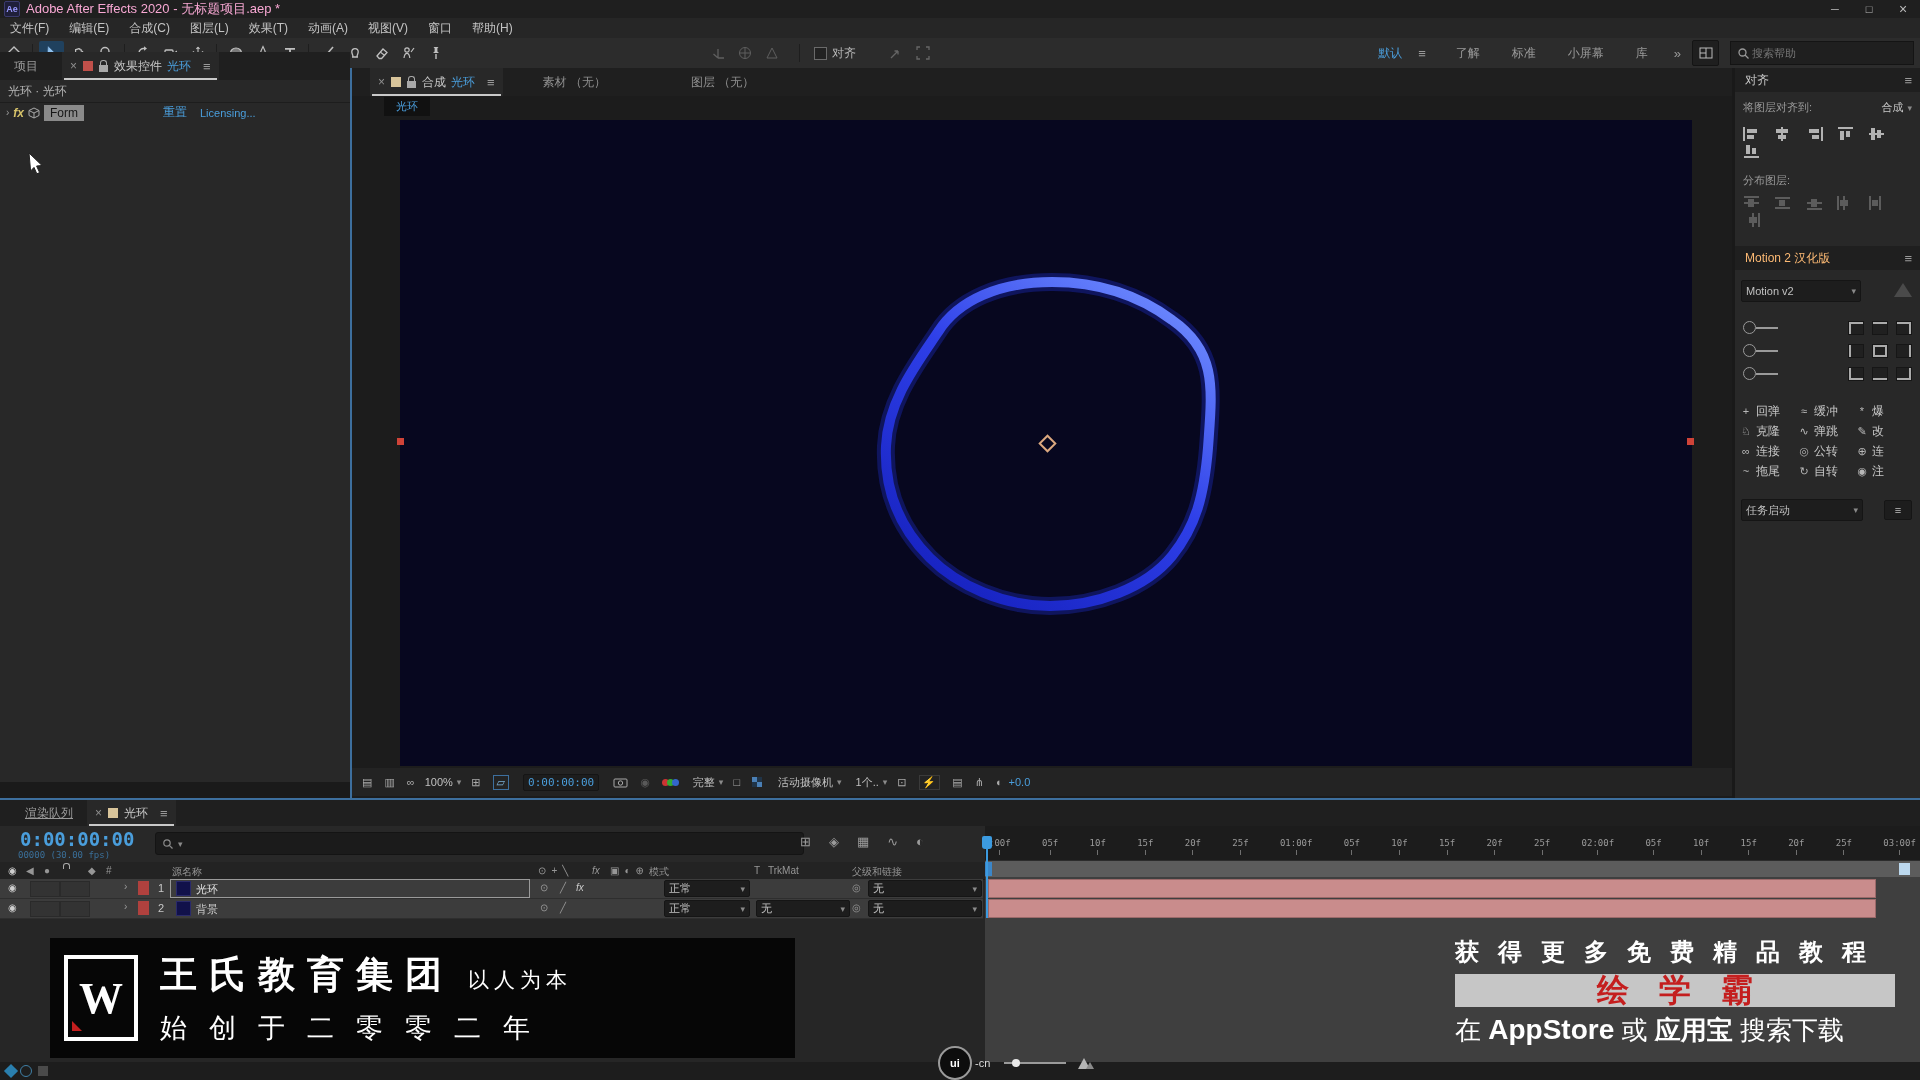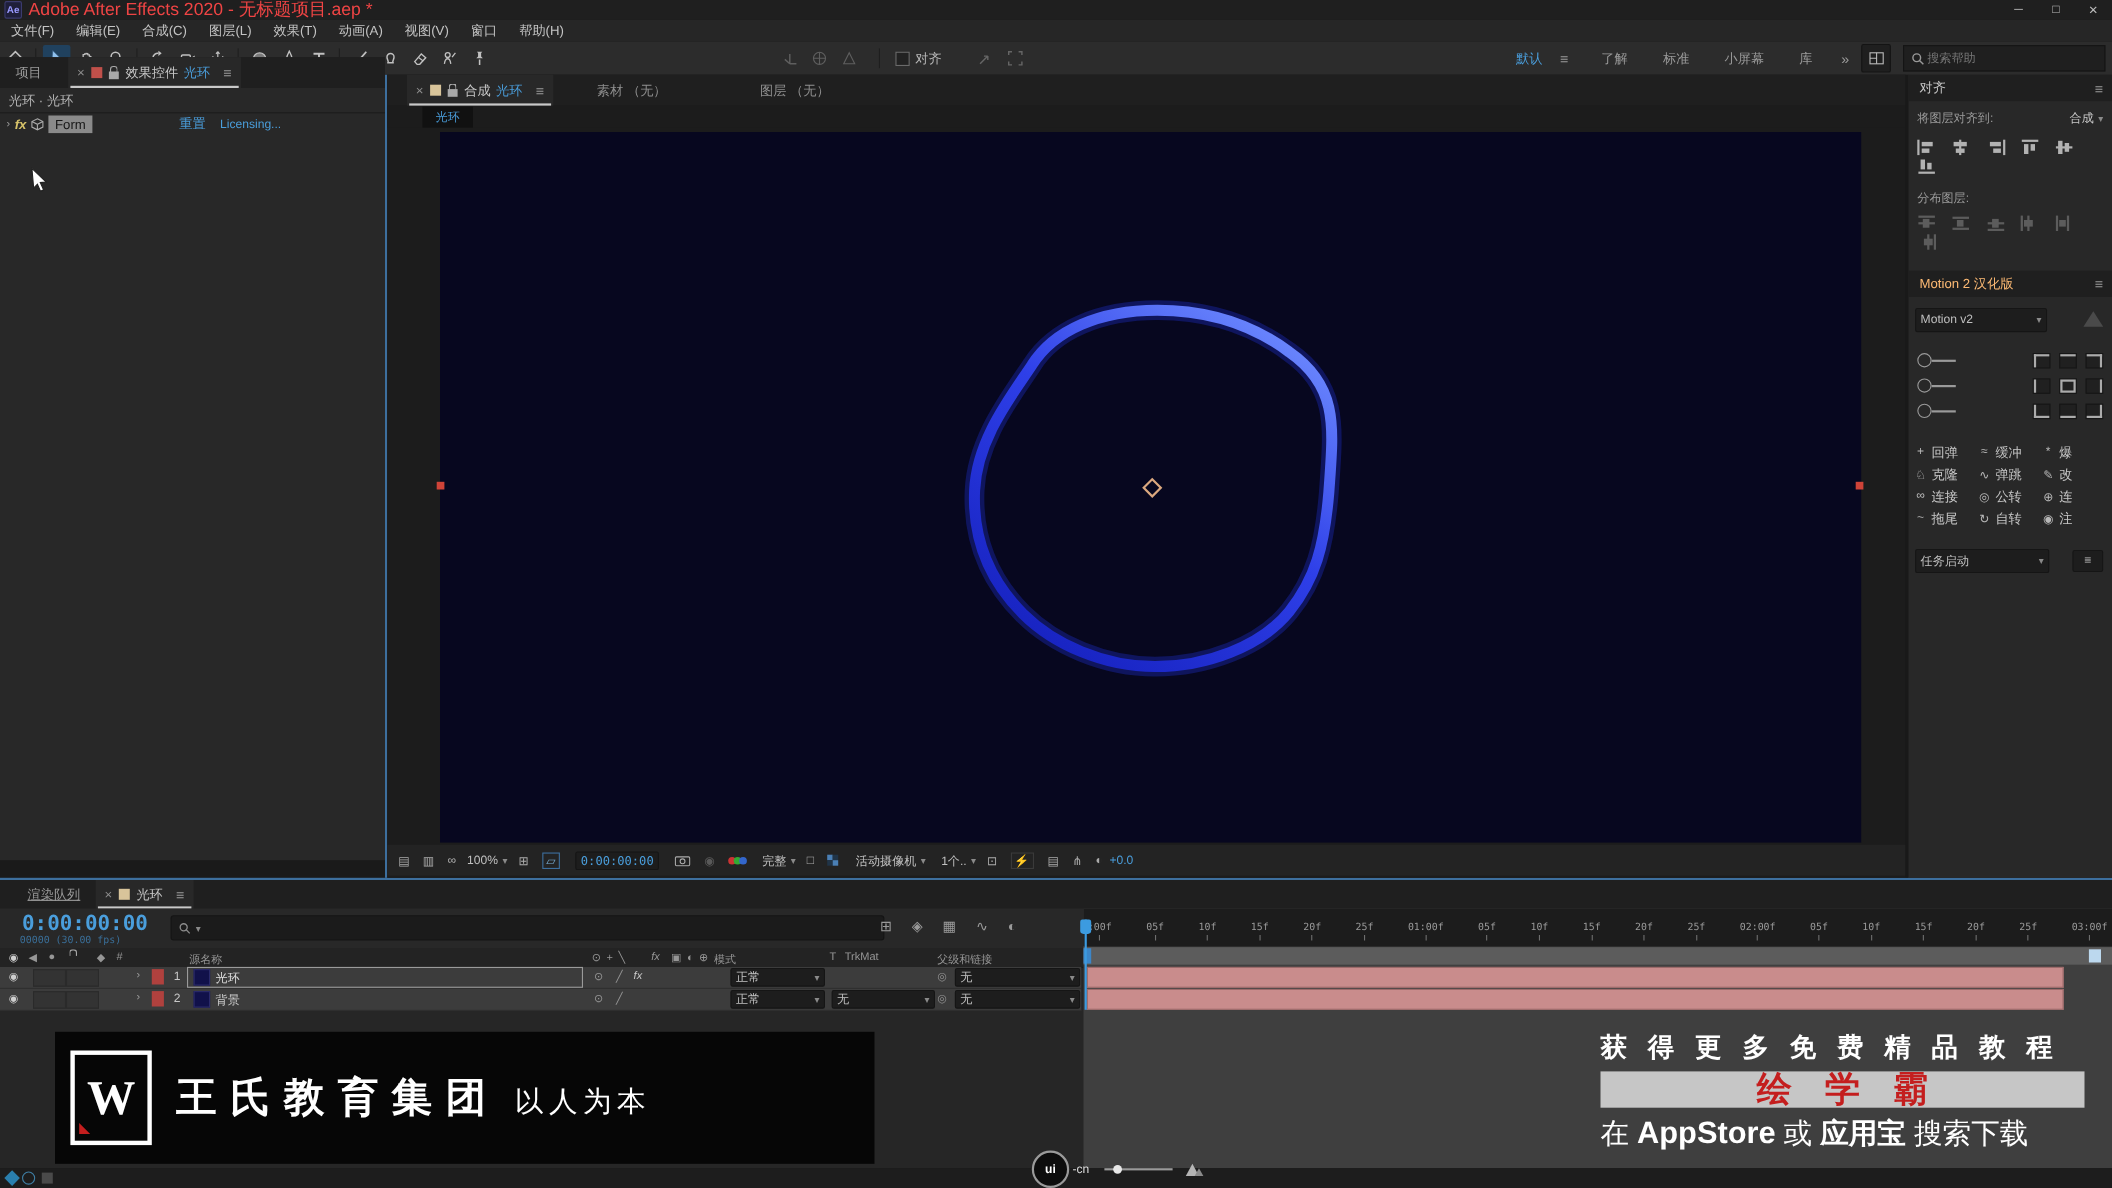--- a/index.html
+++ b/index.html
@@ -4,21 +4,21 @@
 <style>
   html,body{margin:0;padding:0;background:#1a1a1a;}
   body{width:1920px;height:1080px;position:relative;overflow:hidden;
        font-family:"Liberation Sans",sans-serif;color:#c8c8c8;font-size:12px;}
   .abs{position:absolute;}
   .nosel{user-select:none;}
   
   .titlebar{left:0;top:0;width:1920px;height:18px;background:#1f1f1f;display:flex;align-items:center;}
   .ae-badge{width:14px;height:14px;margin:0 6px 0 4px;background:#1f1f3a;border:1px solid #3b3b6e;
             color:#9a9aff;font-size:9px;font-weight:bold;display:flex;align-items:center;justify-content:center;border-radius:2px;}
-  .apptitle{color:#ef4444;font-size:16px;}
+  .apptitle{color:#f9a8d4;font-size:13px;}
   .winbtns{margin-left:auto;display:flex;}
   .winbtn{width:34px;height:18px;display:flex;align-items:center;justify-content:center;color:#bbb;font-size:11px;}
   .menubar{left:0;top:18px;width:1920px;height:20px;background:#262626;display:flex;align-items:center;border-bottom:1px solid #1a1a1a;}
   .menuitem{padding:0 10px;color:#c4c4c4;font-size:12px;line-height:20px;}
   .toolbar{left:0;top:38px;width:1920px;height:30px;background:#2c2c2c;display:flex;align-items:center;}
   .tool{width:25px;height:24px;display:flex;align-items:center;justify-content:center;margin:0 1px;border-radius:2px;}
   .tool svg{display:block}
   .tool.active{background:#20415e;}
   .tdiv{width:1px;height:18px;background:#1e1e1e;margin:0 5px;}
   .tool.dim{opacity:.4}
@@ -705,22 +705,23 @@
 </div>
 
 <div class="abs wmleft">
   <div class="wlogo">
     <span>W</span>
     <span class="red"></span>
   </div>
   <div style="margin-left:22px;">
     <div style="display:flex;align-items:baseline;">
       <span style="color:#fff;font-size:37px;font-weight:bold;letter-spacing:12px;">王氏教育集团</span>
-      <span style="color:#fff;font-size:26px;letter-spacing:5px;margin-left:14px;">以人为本</span>
-    </div>
+      <span style="color:#fff;font-size:21px;letter-spacing:5px;margin-left:14px;">以人为本</span>
+    </div>
+    <div style="color:#fff;font-size:27px;letter-spacing:22px;margin-top:10px;">始创于二零零二年</div>
   </div>
 </div>
 
 <div class="abs wmright">
   <div style="color:#fff;font-size:24px;font-weight:bold;letter-spacing:19px;white-space:nowrap;">获得更多免费精品教程</div>
   <div style="background:#c6c6c6;height:33px;margin-top:6px;display:flex;align-items:center;justify-content:center;">
     <span style="color:#c41e1e;font-size:32px;font-weight:bold;letter-spacing:30px;text-indent:30px;">绘学霸</span>
   </div>
   <div style="color:#fff;font-size:26px;margin-top:6px;white-space:nowrap;">
     <span>在</span>

